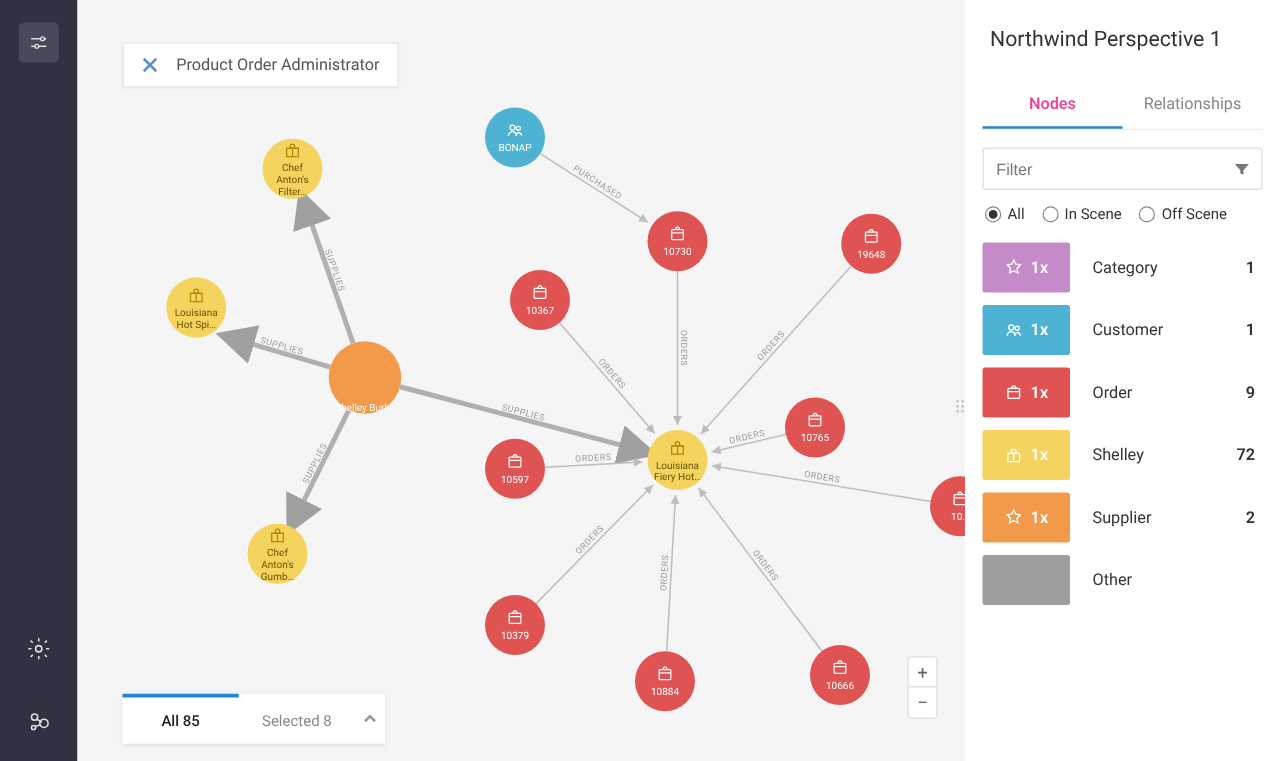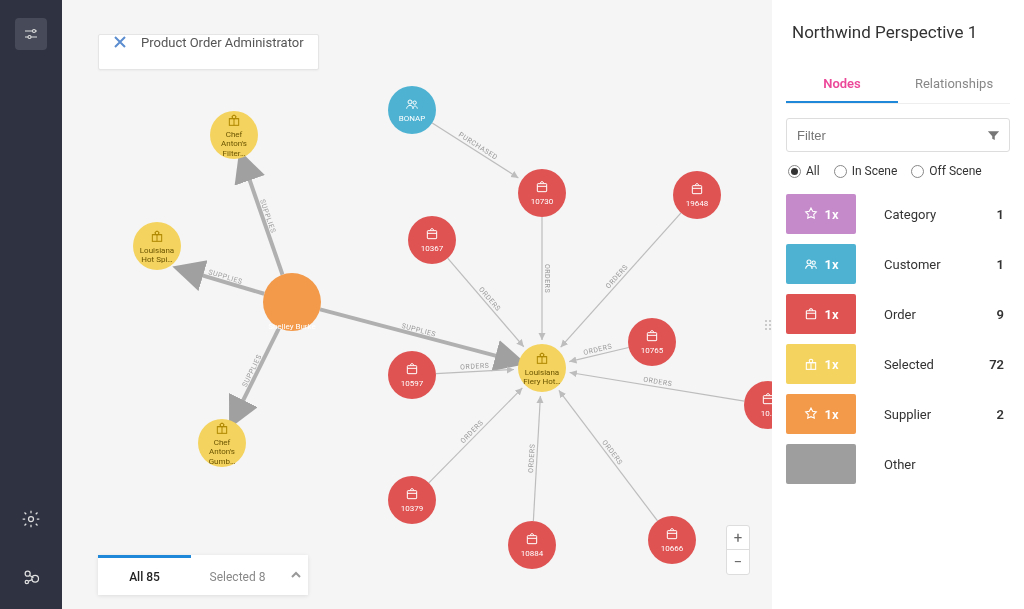--- a/index.html
+++ b/index.html
@@ -8,21 +8,21 @@
   
   .rail { position: absolute; left: 0; top: 0; width: 62px; height: 609px; background: #2e3241; display: flex; flex-direction: column; align-items: center; }
   .rail-top { padding-top: 18px; }
   .rail-bottom { margin-top: auto; padding-bottom: 16px; display: flex; flex-direction: column; gap: 26px; align-items: center; }
   .rail-icon-btn { width: 32px; height: 32px; display: flex; align-items: center; justify-content: center; border-radius: 4px; cursor: pointer; }
   .rail-top .rail-icon-btn { background: rgba(255,255,255,0.12); }
   .rail svg { stroke: #e0e0e0; fill: none; stroke-width: 1.5; }
   
   
   .canvas { position: absolute; left: 62px; top: 0; width: 710px; height: 609px; background: #f5f5f5; }
-  .breadcrumb { position: absolute; left: 36px; top: 34px; background: #fff; border: 1px solid #e5e5e5; border-radius: 2px; height: 36px; display: flex; align-items: flex-start; padding: 0 14px; gap: 14px; box-shadow: 0 1px 2px rgba(0,0,0,0.04); }
+  .breadcrumb { position: absolute; left: 36px; top: 34px; background: #fff; border: 1px solid #e5e5e5; border-radius: 2px; height: 36px; display: flex; align-items: center; padding: 0 14px; gap: 14px; box-shadow: 0 1px 2px rgba(0,0,0,0.04); }
   .breadcrumb .x { width: 14px; height: 14px; stroke: #5b8dd0; stroke-width: 2; cursor: pointer; }
   .breadcrumb span { font-size: 13px; color: #555; }
   
   .graph { position: absolute; inset: 0; }
   .graph line { stroke: #bdbdbd; stroke-width: 1.2; }
   .graph line.thick { stroke: #b0b0b0; stroke-width: 4; }
   .edge-label { font-size: 7px; fill: #999; letter-spacing: 0.5px; }
   
   .node { position: absolute; border-radius: 50%; display: flex; flex-direction: column; align-items: center; justify-content: center; transform: translate(-50%,-50%); }
   .node .lbl { font-size: 8px; color: #fff; text-align: center; line-height: 1.15; max-width: 90%; margin-top: 2px; word-break: break-word; }
@@ -60,21 +60,21 @@
   .radios { display: flex; gap: 14px; font-size: 12px; color: #333; margin-bottom: 16px; padding: 0 2px; align-items: center; }
   .radio { display: flex; align-items: center; gap: 5px; cursor: pointer; }
   .radio .dot { width: 13px; height: 13px; border: 1px solid #888; border-radius: 50%; display: flex; align-items: center; justify-content: center; }
   .radio.sel .dot::after { content: ""; width: 7px; height: 7px; background: #333; border-radius: 50%; }
   
   .cat-list { display: flex; flex-direction: column; gap: 10px; }
   .cat-row { display: flex; align-items: center; height: 40px; gap: 8px; }
   .swatch { width: 70px; height: 40px; display: flex; align-items: center; justify-content: center; gap: 5px; border-radius: 2px; cursor: pointer; }
   .swatch svg { width: 16px; height: 16px; stroke: #fff; fill: none; stroke-width: 1.6; }
   .swatch .xn { font-size: 13px; color: #fff; font-weight: 600; }
-  .cat-name { font-size: 13px; color: #333; margin-left: 20px; }
+  .cat-name { font-size: 13px; color: #333; margin-left: 10px; }
   .cat-count { margin-left: auto; margin-right: 6px; font-size: 13px; color: #333; font-weight: 600; }
 </style>
 </head>
 <body>
 
 <div class="rail">
   <div class="rail-top">
     <div class="rail-icon-btn">
       <svg viewBox="0 0 24 24" width="18" height="18">
           <path d="M4 8h10M18 8h2M4 16h4M12 16h8"></path>
@@ -346,21 +346,21 @@
         <span class="cat-count">9</span>
       </div>
       <div class="cat-row">
         <div class="swatch" style="background: rgb(244, 211, 94);">
           <svg viewBox="0 0 24 24">
             <rect x="5" y="10" width="14" height="10"></rect>
             <path d="M5 10h14M12 10v10M12 10c-3 0-4-5 0-5s3 5 0 5zM12 10c3 0 4-5 0-5s-3 5 0 5z"></path>
           </svg>
           <span class="xn">1x</span>
         </div>
-        <span class="cat-name">Selected</span>
+        <span class="cat-name">Shelley</span>
         <span class="cat-count">72</span>
       </div>
       <div class="cat-row">
         <div class="swatch" style="background: rgb(242, 153, 74);">
           <svg viewBox="0 0 24 24">
             <path d="M12 3l2.5 5 5.5.8-4 4 1 5.5L12 16l-5 2.3 1-5.5-4-4 5.5-.8z"></path>
           </svg>
           <span class="xn">1x</span>
         </div>
         <span class="cat-name">Supplier</span>

